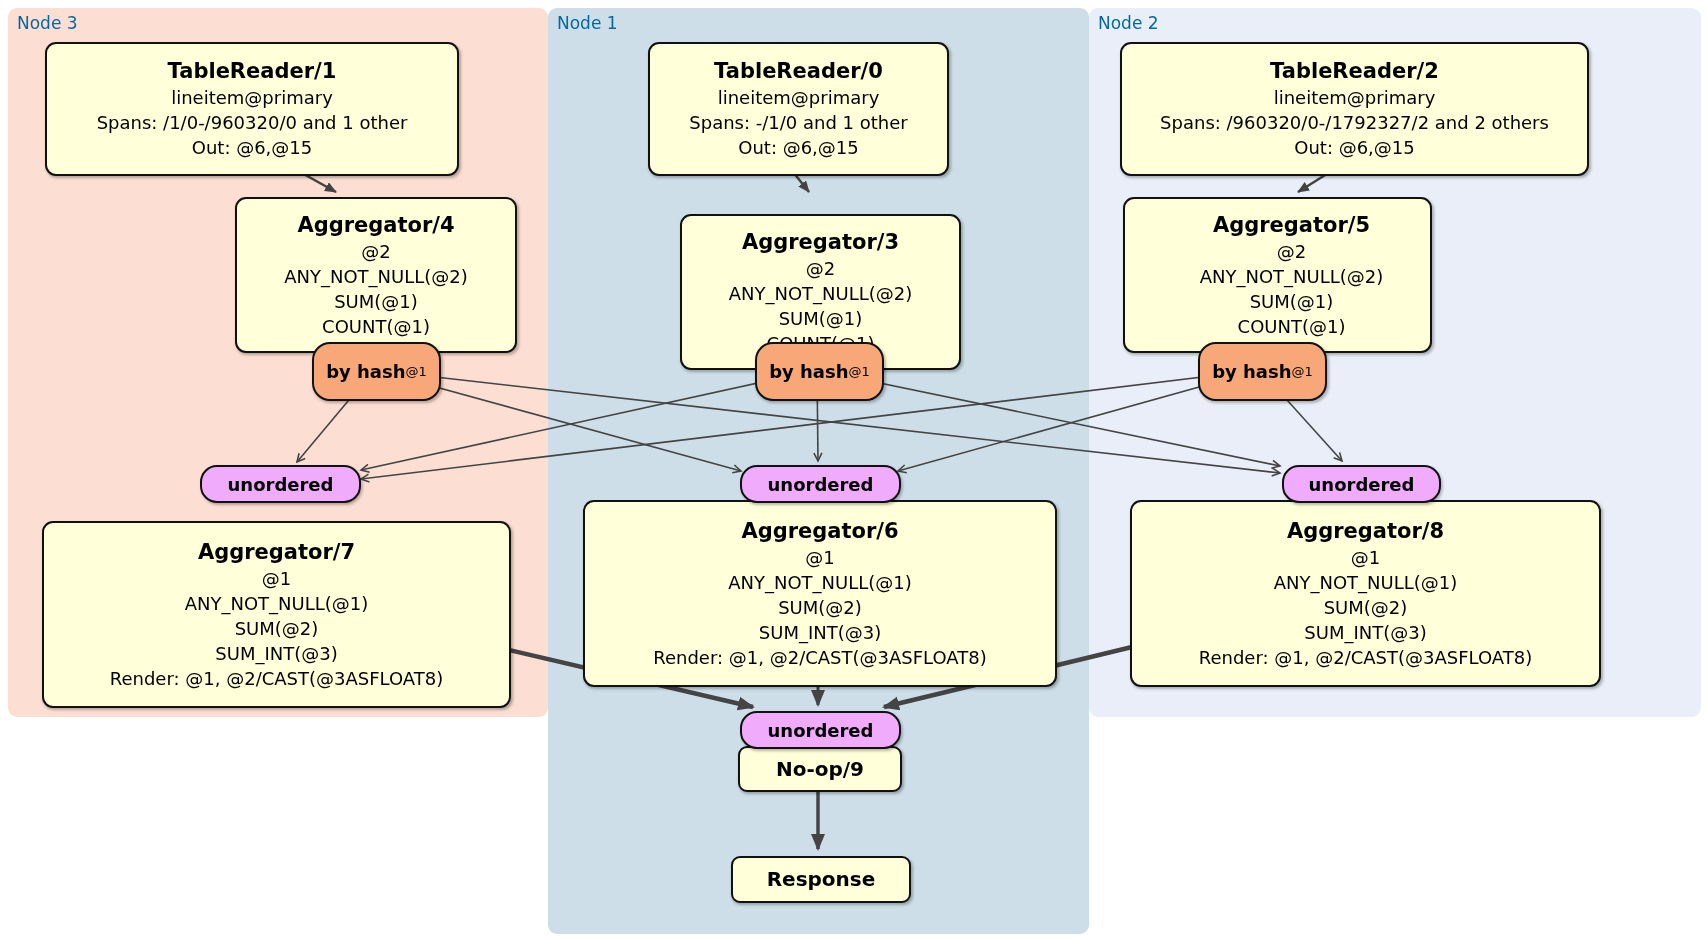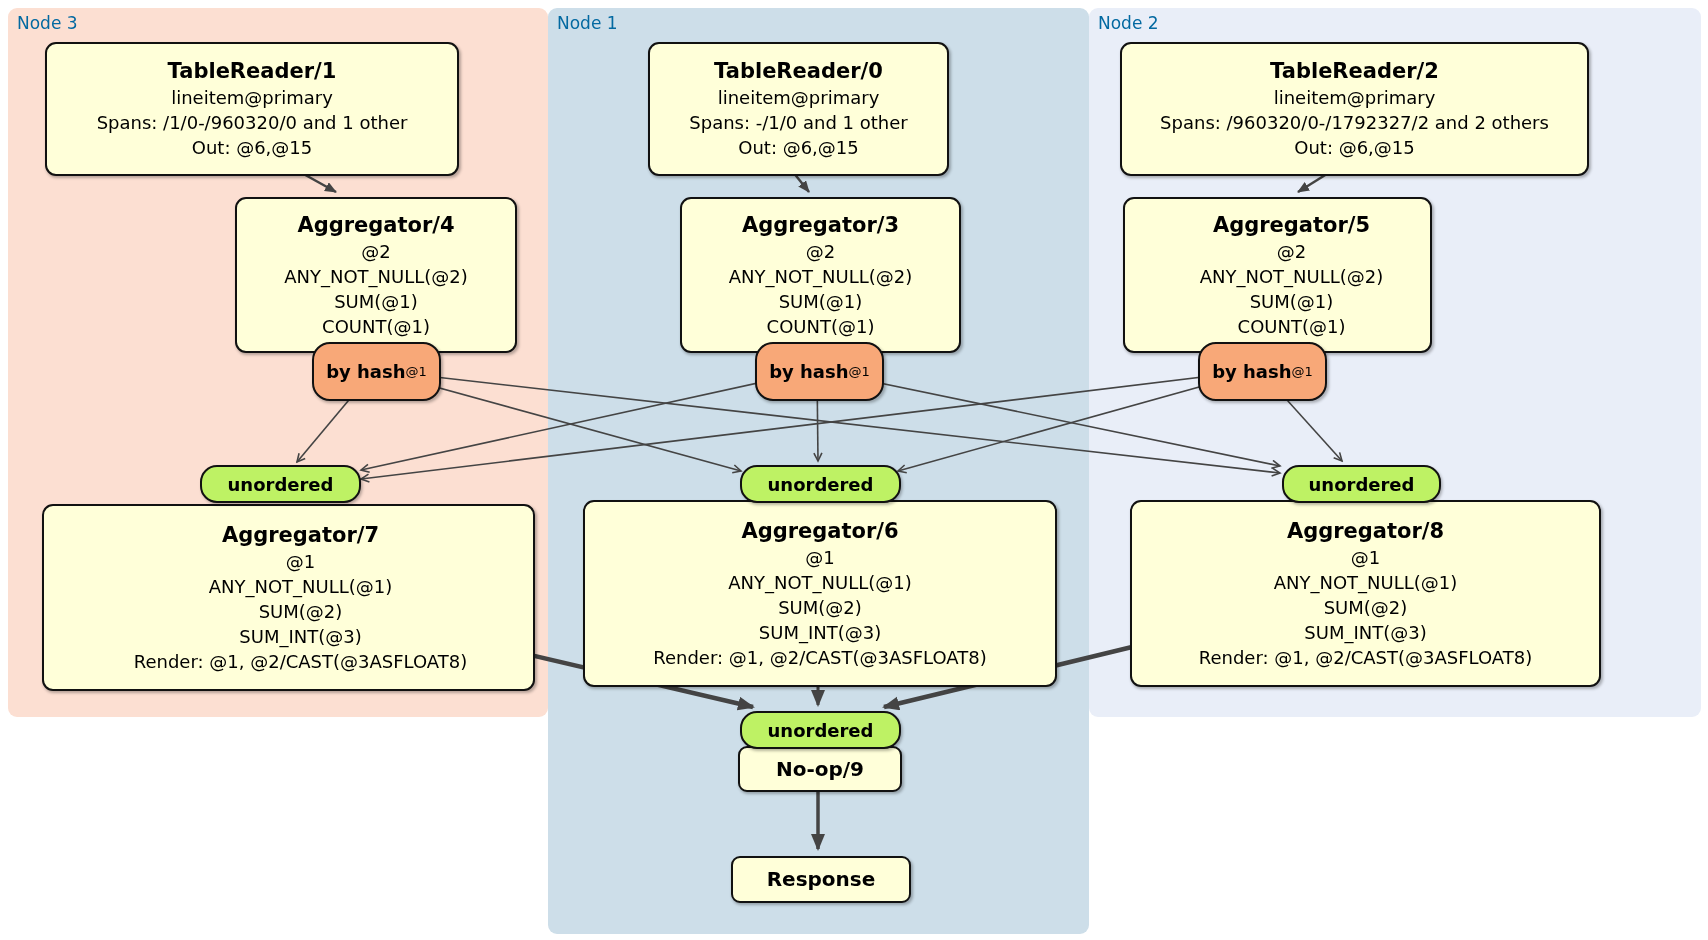--- a/index.html
+++ b/index.html
@@ -30,21 +30,21 @@
   .router{
     position:absolute;z-index:4;
     background:#f8a878;border:2px solid #111;border-radius:18px;
     box-shadow:1.5px 2px 3px rgba(0,0,0,0.28);
     display:flex;flex-direction:row;align-items:center;justify-content:center;
   }
   .router-label{font-weight:bold;font-size:18px;line-height:21px;}
   .router-detail{font-size:13px;line-height:16px;}
   .sync{
     position:absolute;z-index:4;
-    background:#bef264;border:2px solid #111;border-radius:17px;
+    background:#f0abfc;border:2px solid #111;border-radius:17px;
     box-shadow:1.5px 2px 3px rgba(0,0,0,0.28);
     display:flex;align-items:center;justify-content:center;
     font-weight:bold;font-size:18px;
   }
   .bigtitle{font-weight:bold;font-size:20px;}
 </style>
 </head>
 <body>
 
 <div id="canvas">
@@ -112,21 +112,21 @@
     <div class="pline">Out: @6,@15</div>
   </div>
 
   <div class="pbox" style="left:235px;top:197px;width:278px;height:152px;">
     <div class="ptitle">Aggregator/4</div>
     <div class="pline">@2</div>
     <div class="pline">ANY_NOT_NULL(@2)</div>
     <div class="pline">SUM(@1)</div>
     <div class="pline">COUNT(@1)</div>
   </div>
-  <div class="pbox" style="left:680px;top:197px;width:277px;height:152px;">
+  <div class="pbox" style="left:680px;top:214px;width:277px;height:152px;">
     <div class="ptitle">Aggregator/3</div>
     <div class="pline">@2</div>
     <div class="pline">ANY_NOT_NULL(@2)</div>
     <div class="pline">SUM(@1)</div>
     <div class="pline">COUNT(@1)</div>
   </div>
   <div class="pbox" style="left:1123px;top:197px;width:277px;height:152px;padding-left:28px;">
     <div class="ptitle">Aggregator/5</div>
     <div class="pline">@2</div>
     <div class="pline">ANY_NOT_NULL(@2)</div>
@@ -150,21 +150,21 @@
   <div class="sync" style="left:200px;top:465px;width:157px;height:34px;">
     <span>unordered</span>
   </div>
   <div class="sync" style="left:740px;top:465px;width:157px;height:34px;">
     <span>unordered</span>
   </div>
   <div class="sync" style="left:1282px;top:465px;width:155px;height:34px;">
     <span>unordered</span>
   </div>
 
-  <div class="pbox" style="left:42px;top:504px;width:465px;height:183px;padding-left:24px;">
+  <div class="pbox" style="left:42px;top:521px;width:465px;height:183px;">
     <div class="ptitle">Aggregator/7</div>
     <div class="pline">@1</div>
     <div class="pline">ANY_NOT_NULL(@1)</div>
     <div class="pline">SUM(@2)</div>
     <div class="pline">SUM_INT(@3)</div>
     <div class="pline">Render: @1, @2/CAST(@3ASFLOAT8)</div>
   </div>
   <div class="pbox" style="left:583px;top:500px;width:470px;height:183px;">
     <div class="ptitle">Aggregator/6</div>
     <div class="pline">@1</div>

